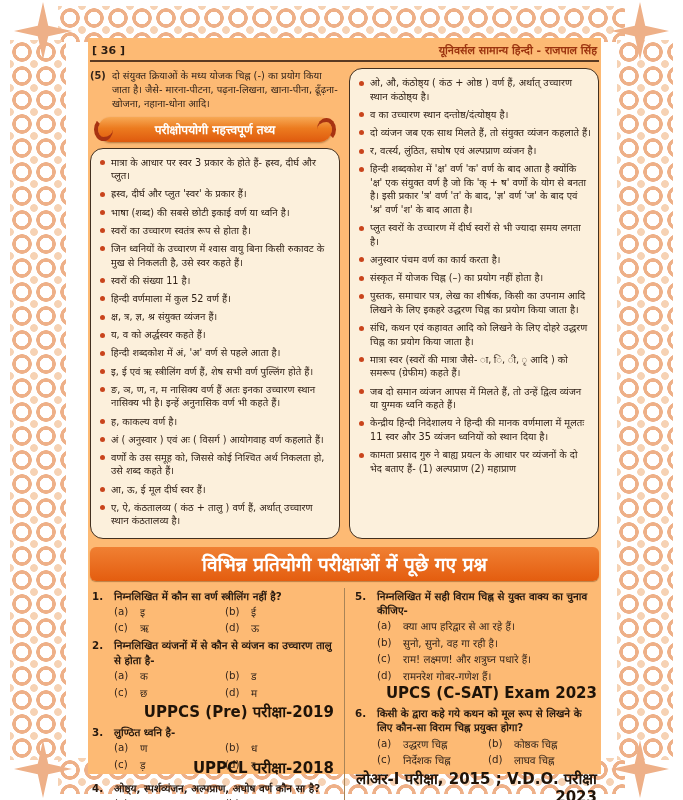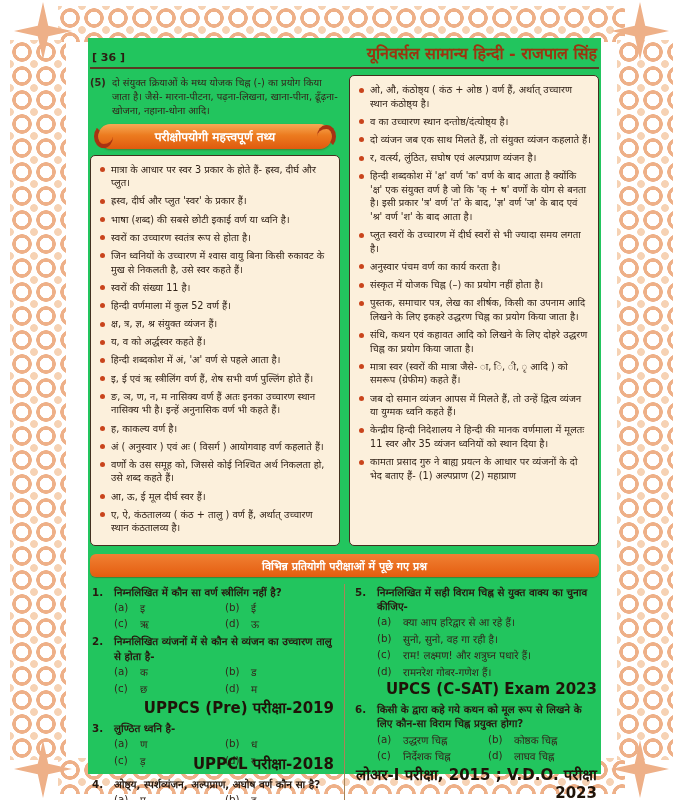--- a/index.html
+++ b/index.html
@@ -20,47 +20,47 @@
   .orn-top{top:6px;left:58px;right:58px;height:36px;}
   .orn-bottom{bottom:6px;left:58px;right:58px;height:36px;}
   .orn-left{left:10px;top:40px;bottom:40px;width:56px;}
   .orn-right{right:10px;top:40px;bottom:40px;width:56px;}
   .corner{position:absolute;width:58px;height:58px;background:#eeb088;z-index:0;
     clip-path:polygon(50% 0,59% 41%,100% 50%,59% 59%,50% 100%,41% 59%,0 50%,41% 41%);}
   .corner.tl{top:2px;left:14px;} .corner.tr{top:2px;right:14px;}
   .corner.bl{bottom:2px;left:14px;} .corner.br{bottom:2px;right:14px;}
 
   
-  .content{position:absolute;left:88px;right:82px;top:38px;bottom:26px;z-index:2;background:#22c55e;padding:2px 2px 0 2px;}
+  .content{position:absolute;left:88px;right:82px;top:38px;bottom:26px;z-index:2;background:#fdba74;padding:2px 2px 0 2px;}
   .hdr{display:flex;justify-content:space-between;align-items:flex-end;border-bottom:2px solid #5a3a22;padding:2px 2px 3px 2px;}
   .pageno{font-weight:bold;font-size:11px;color:#2c1d12;}
-  .booktitle{font-weight:bold;font-size:16px;color:#9c340f;}
+  .booktitle{font-weight:bold;font-size:11px;color:#9c340f;}
 
   .cols{display:flex;gap:9px;margin-top:6px;align-items:stretch;}
   .col{width:50%;display:flex;flex-direction:column;}
 
   .intro{display:flex;gap:4px;font-size:9.8px;line-height:1.42;margin:1px 0 4px 0;}
   .intro-num{font-weight:bold;flex:0 0 18px;}
 
   .pill{position:relative;margin:2px 8px 6px 8px;text-align:center;color:#fff;font-weight:bold;
     font-size:12px;padding:4px 14px;border-radius:16px;
     background:linear-gradient(180deg,#f7a955 0%,#ec7b1f 45%,#df5a0e 100%);
     box-shadow:0 1px 2px rgba(90,40,0,.45);}
   .pill::before,.pill::after{content:"";position:absolute;top:1px;bottom:1px;width:15px;
     border:4px solid #a83312;border-radius:50%;}
   .pill::before{left:-4px;border-right:none;border-top-color:transparent;}
   .pill::after{right:-4px;border-left:none;border-bottom-color:transparent;}
 
-  .facts-box{flex:1;border:1.6px solid #43301f;background:#fcf0dc;padding:7px 7px 5px 7px;border-radius:5px;}
+  .facts-box{flex:1;border:1.6px solid #43301f;background:#fcf0dc;padding:7px 7px 5px 7px;border-radius:13px;}
   .facts-box ul{list-style:none;margin:0;padding:0;}
   .fact{position:relative;padding-left:13px;margin-bottom:4.6px;font-size:9.7px;line-height:1.4;}
   .fact::before{content:"";position:absolute;left:2px;top:4.5px;width:5px;height:5px;border-radius:50%;background:#c9441c;}
 
   .banner{margin-top:8px;background:linear-gradient(180deg,#f08033,#e45d0f);color:#fff;font-weight:bold;
-    text-align:center;font-size:11px;padding:4px 6px;border-radius:6px;box-shadow:0 1px 1px rgba(90,40,0,.4);}
+    text-align:center;font-size:19px;padding:4px 6px;border-radius:6px;box-shadow:0 1px 1px rgba(90,40,0,.4);}
 
   .qwrap{display:flex;margin-top:7px;}
   .q-col{width:50%;padding:1px 8px 0 2px;}
   .q-col.right{border-left:1px solid #a98457;padding:1px 0 0 10px;}
   .q{margin-bottom:3px;}
   .q-head{display:flex;gap:6px;font-weight:bold;font-size:10.3px;line-height:1.4;color:#27190f;}
   .q-num{flex:0 0 16px;}
   .q-opts{display:grid;grid-template-columns:1fr 1fr;margin:2px 0 1px 22px;row-gap:2.5px;font-size:10.3px;}
   .q-opts.one-col{grid-template-columns:1fr;}
   .opt{display:flex;gap:8px;}

